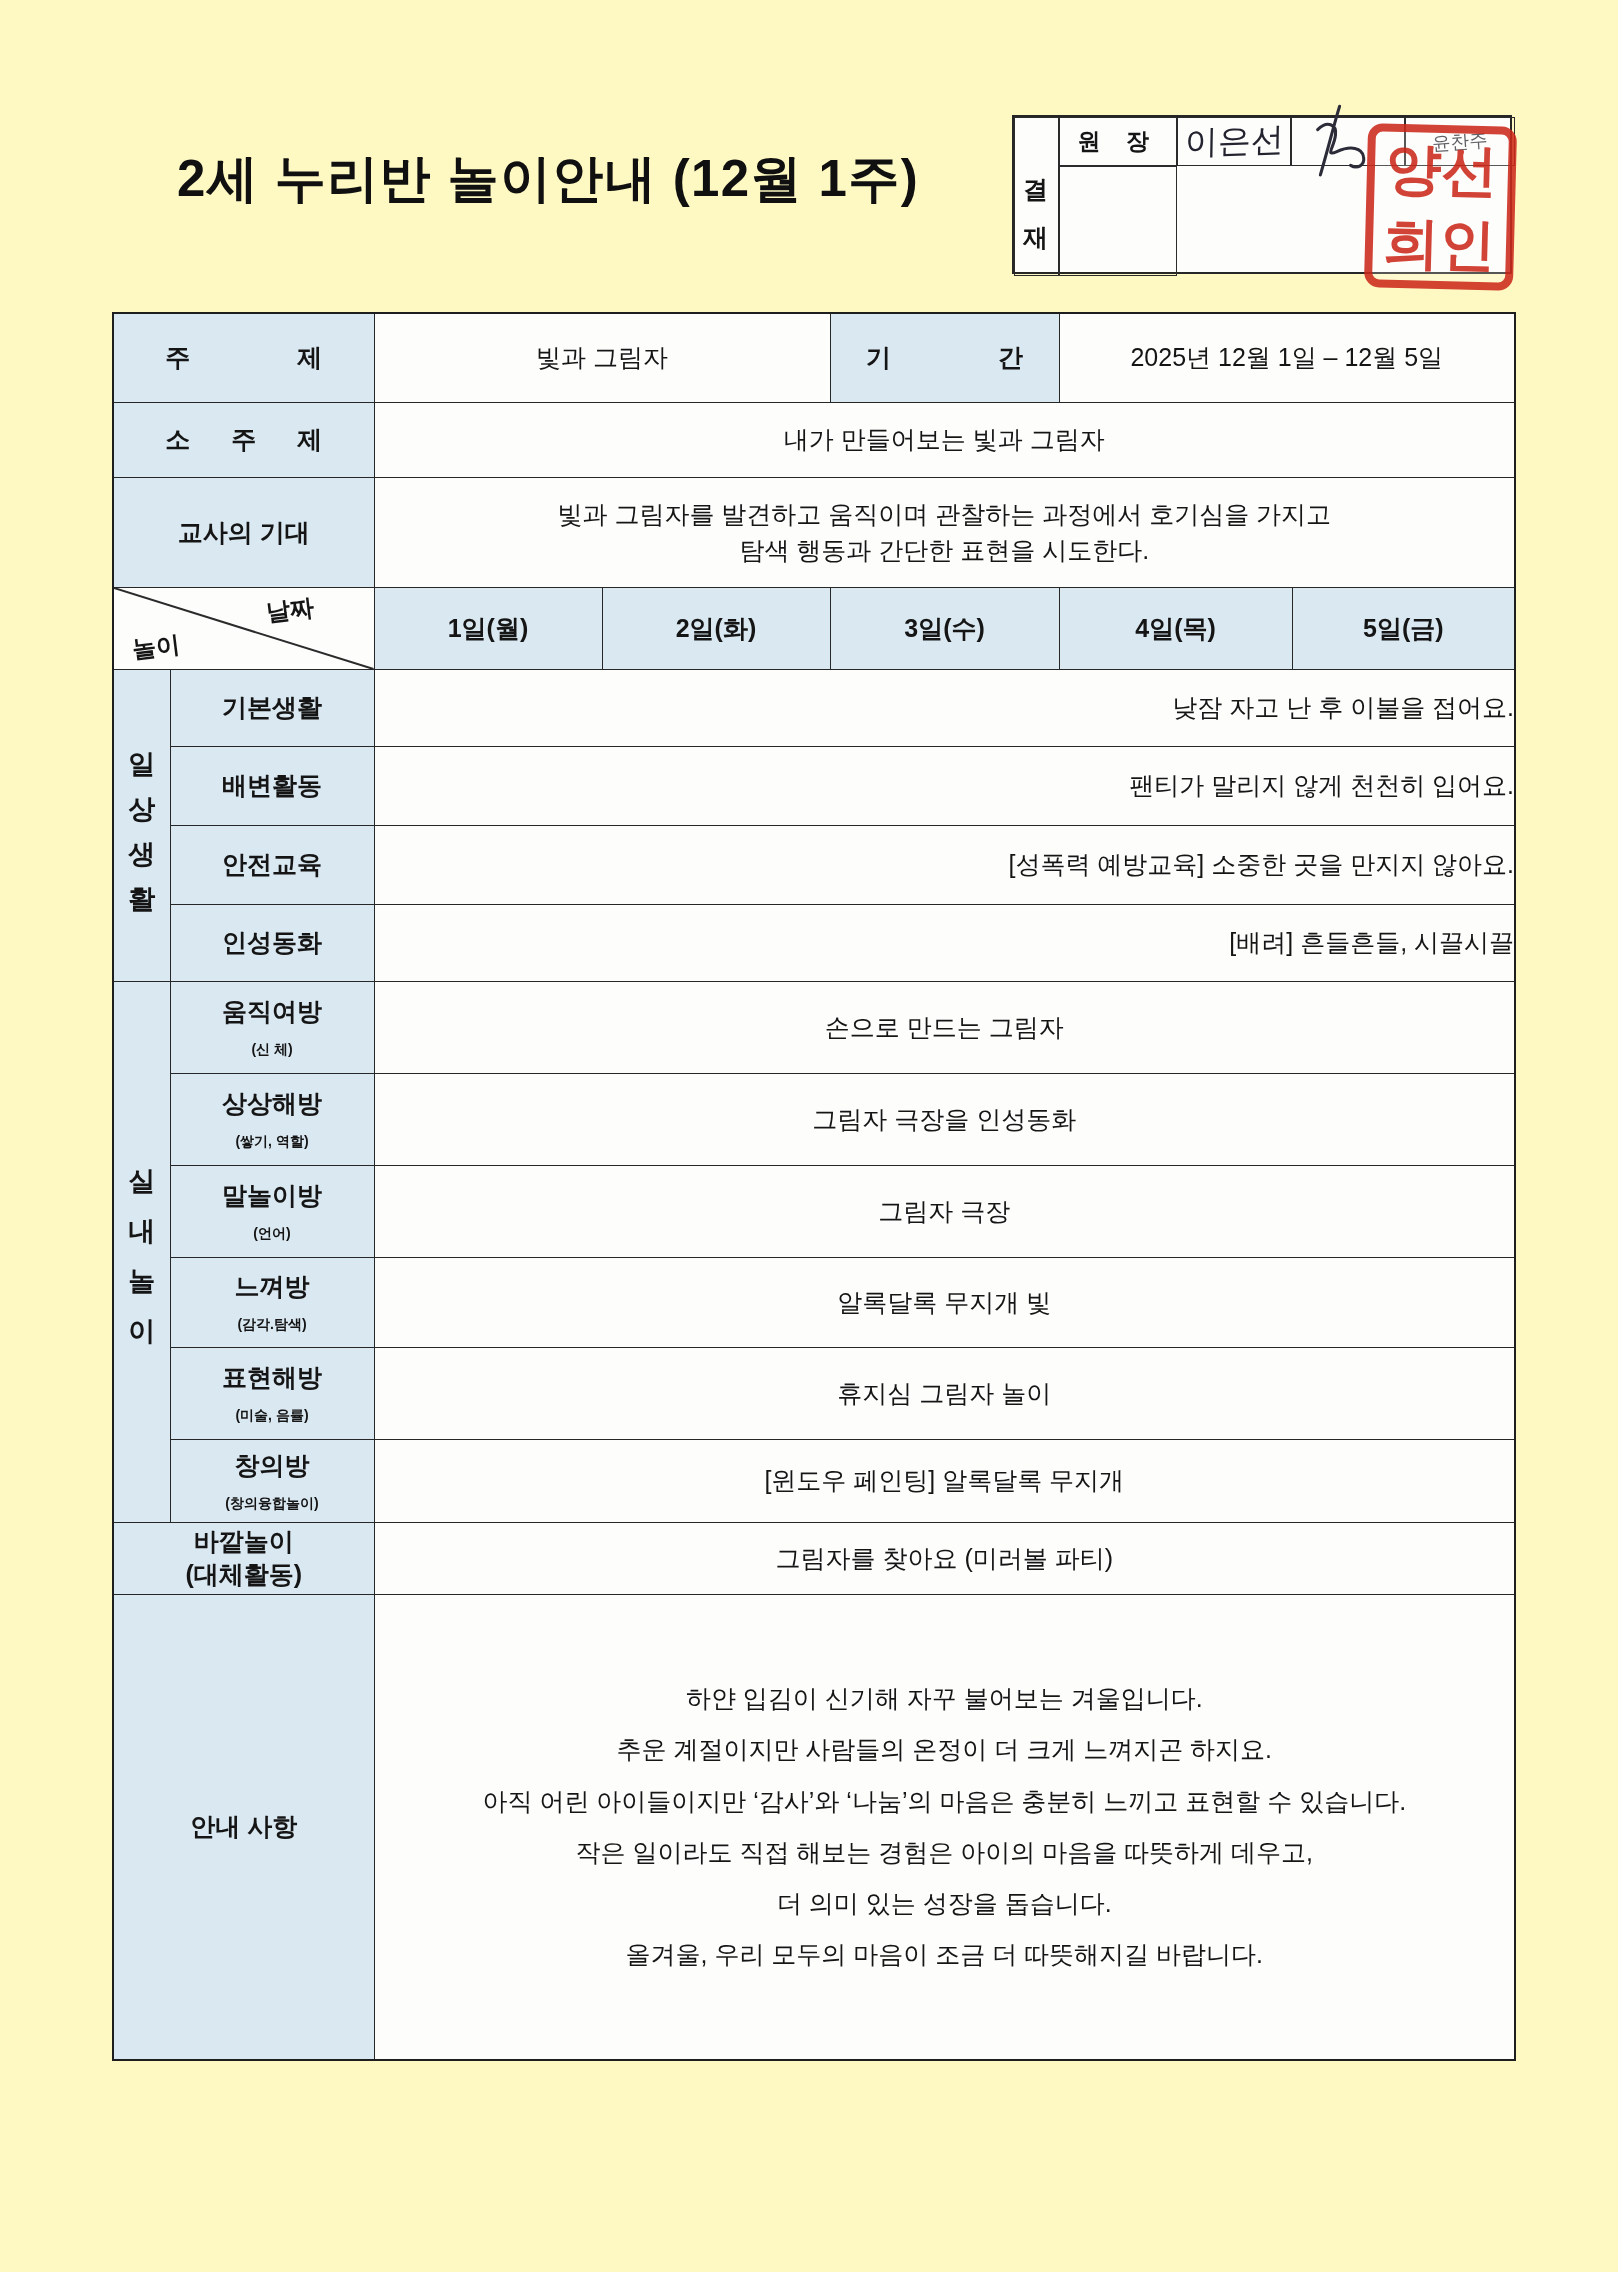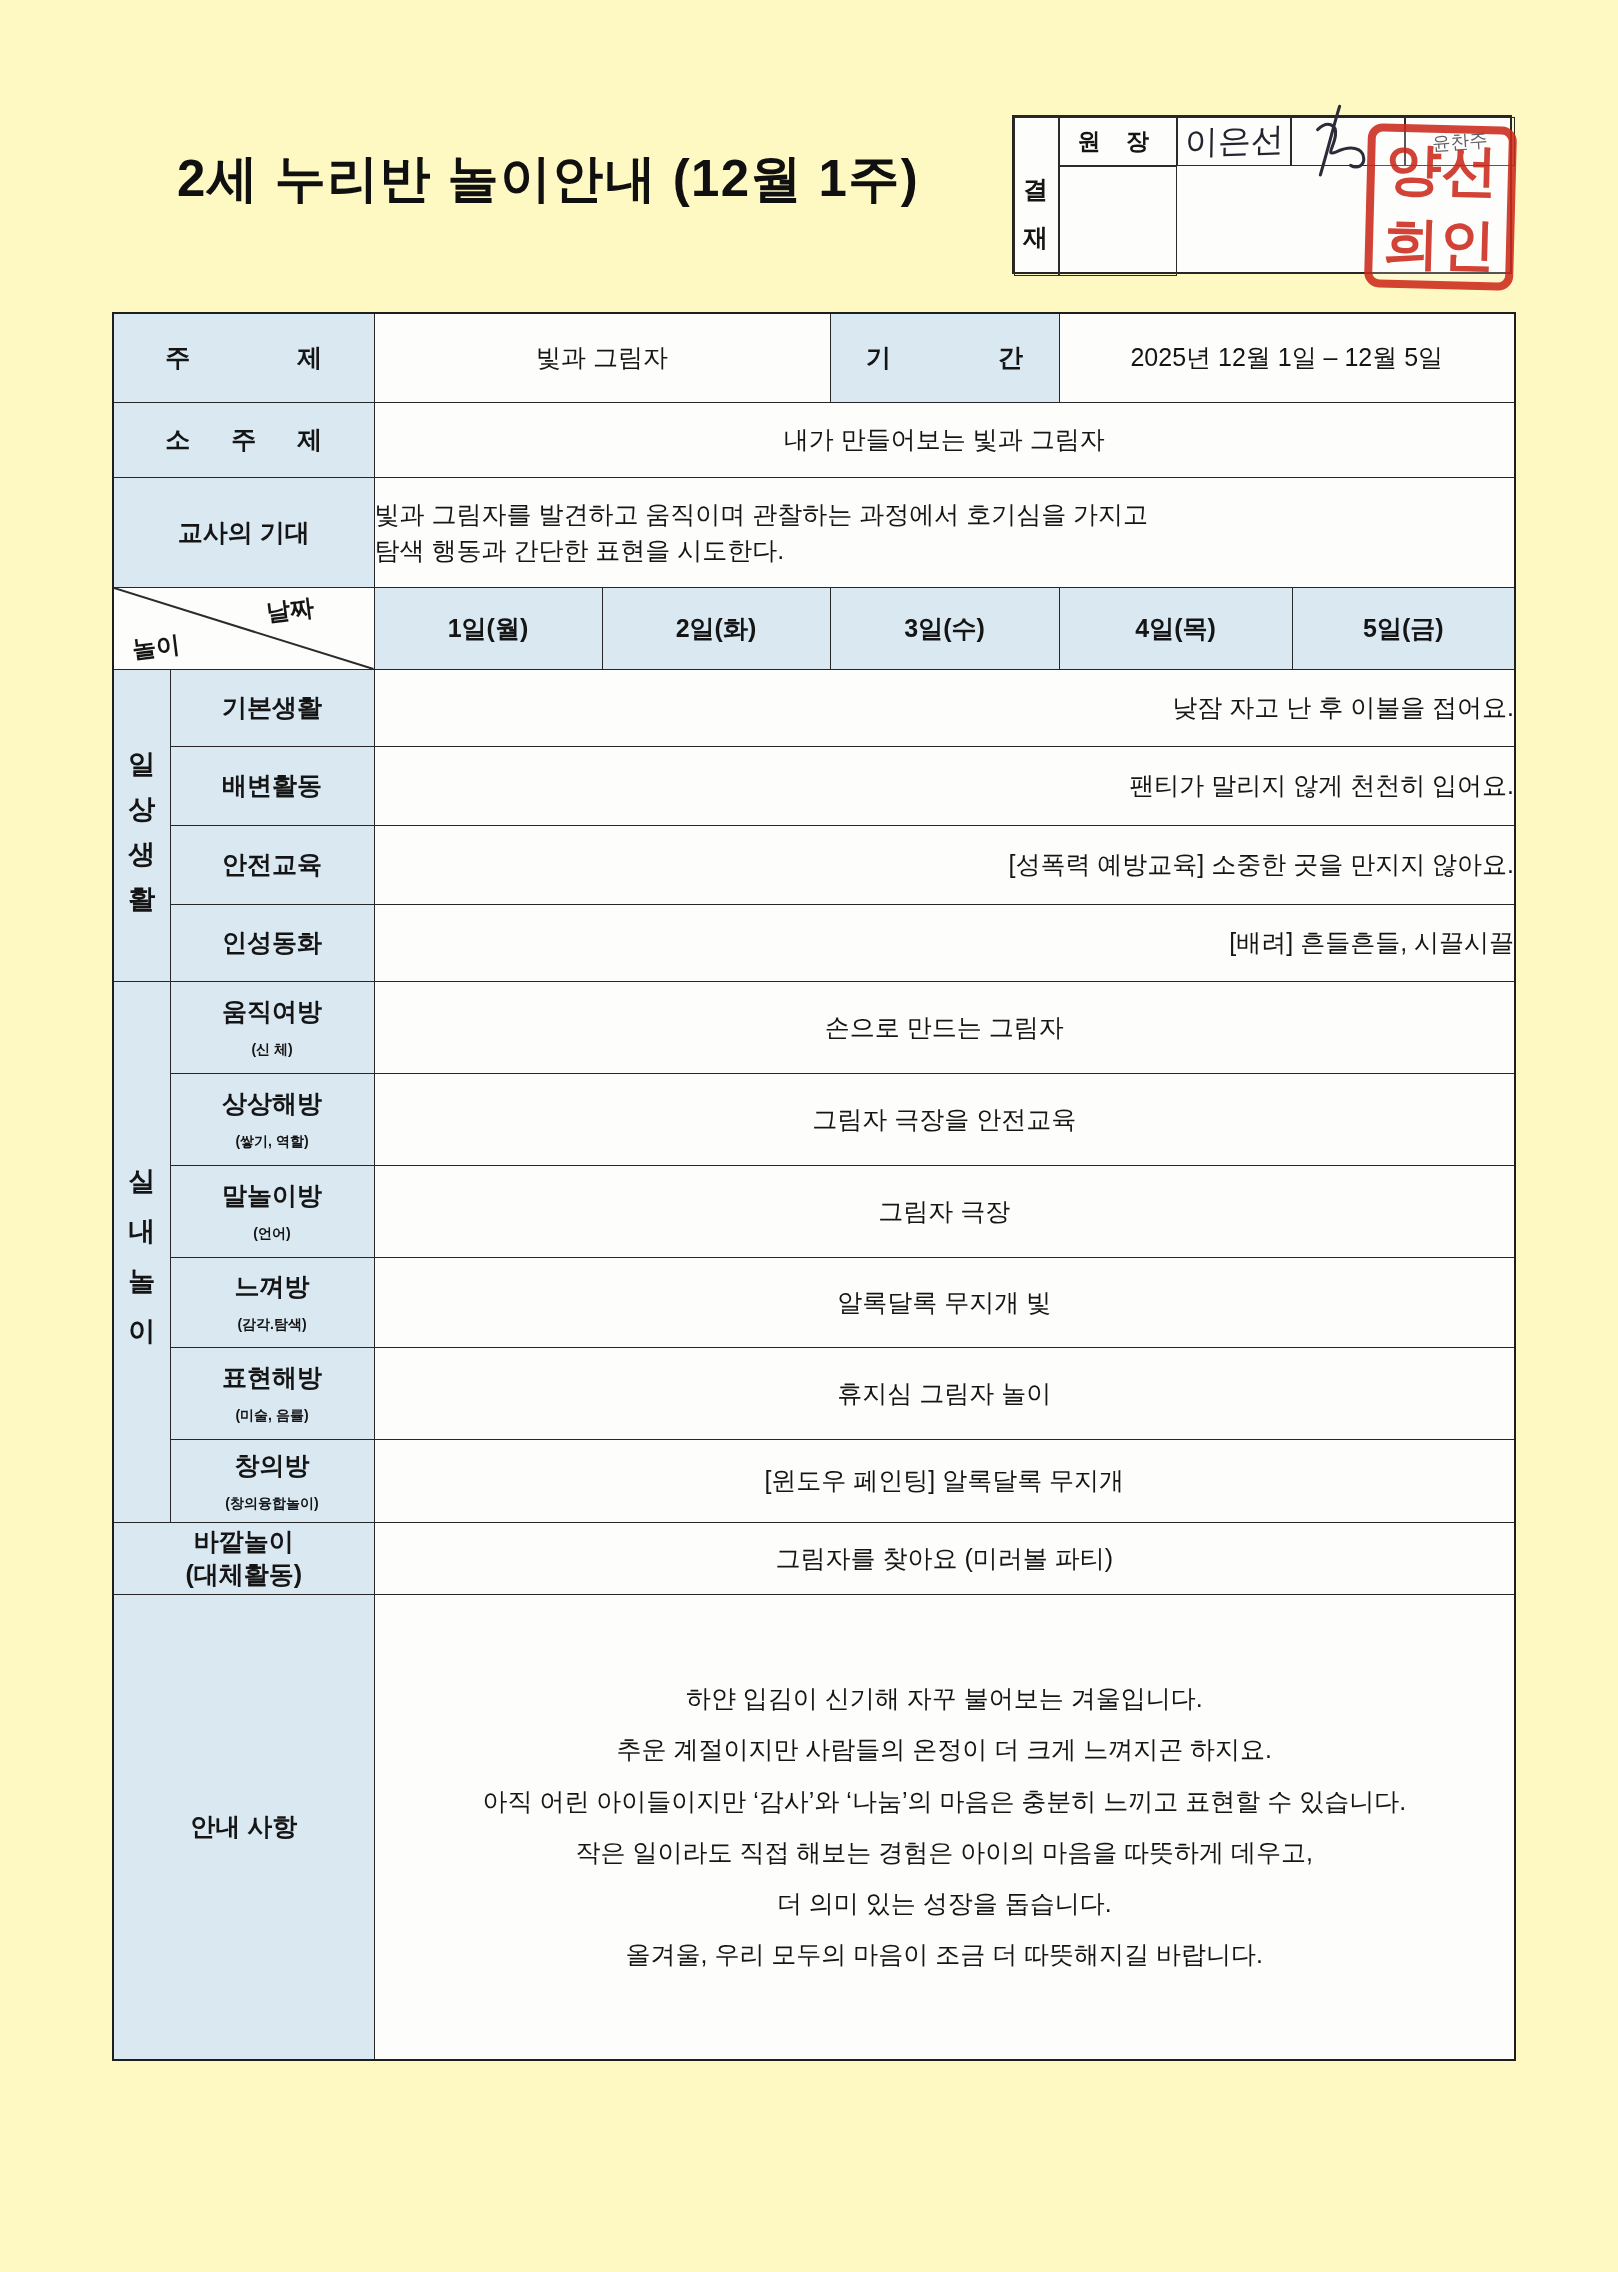--- a/index.html
+++ b/index.html
@@ -58,21 +58,21 @@
   .grp .vtext {
     writing-mode:vertical-rl; text-orientation:upright;
     font-weight:bold; font-size:27px; letter-spacing:18px; display:inline-block;
   }
   .grp .vtext.wide { letter-spacing:23px; }
   .day { background:#dae8f1; font-weight:bold; text-align:center; font-size:25px; }
   .diag { position:relative; background:#fdfdfc; padding:0; }
   .diag svg { position:absolute; inset:0; width:100%; height:100%; }
   .diag .corner-top { position:absolute; top:6.8px; right:60px; font-weight:bold; font-size:24px; transform:rotate(-7deg); }
   .diag .corner-bottom { position:absolute; bottom:5.5px; left:18px; font-weight:bold; font-size:24px; transform:rotate(-7deg); }
-  .exp-line { text-align:left; line-height:1.45; }
+  .exp-line { text-align:center; line-height:1.45; }
   .notice-cell { padding:20.5px 13.7px; }
   .notice-line { text-align:center; font-size:25px; line-height:2.05; }
   
   .h130{height:89px}.h110{height:75px}.h160{height:110px}.h120{height:82px}
   .h112{height:77px}.h115{height:79px}.h113{height:77px}
   .h135{height:92px}.h131{height:90px}.h121{height:83px}.h105{height:72px}
   .h680{height:466px}
   
   .footer-logo {
     position:absolute; left:0; right:0; top:2099px;
@@ -193,21 +193,21 @@
           <span>움직여방</span>
           <span class="sub">(신 체)</span>
         </td>
         <td colspan="5" class="val">손으로 만드는 그림자</td>
       </tr>
       <tr class="h135">
         <td class="lbl">
           <span>상상해방</span>
           <span class="sub">(쌓기, 역할)</span>
         </td>
-        <td colspan="5" class="val">그림자 극장을 안전교육</td>
+        <td colspan="5" class="val">그림자 극장을 인성동화</td>
       </tr>
       <tr class="h135">
         <td class="lbl">
           <span>말놀이방</span>
           <span class="sub">(언어)</span>
         </td>
         <td colspan="5" class="val">그림자 극장</td>
       </tr>
       <tr class="h131">
         <td class="lbl">

